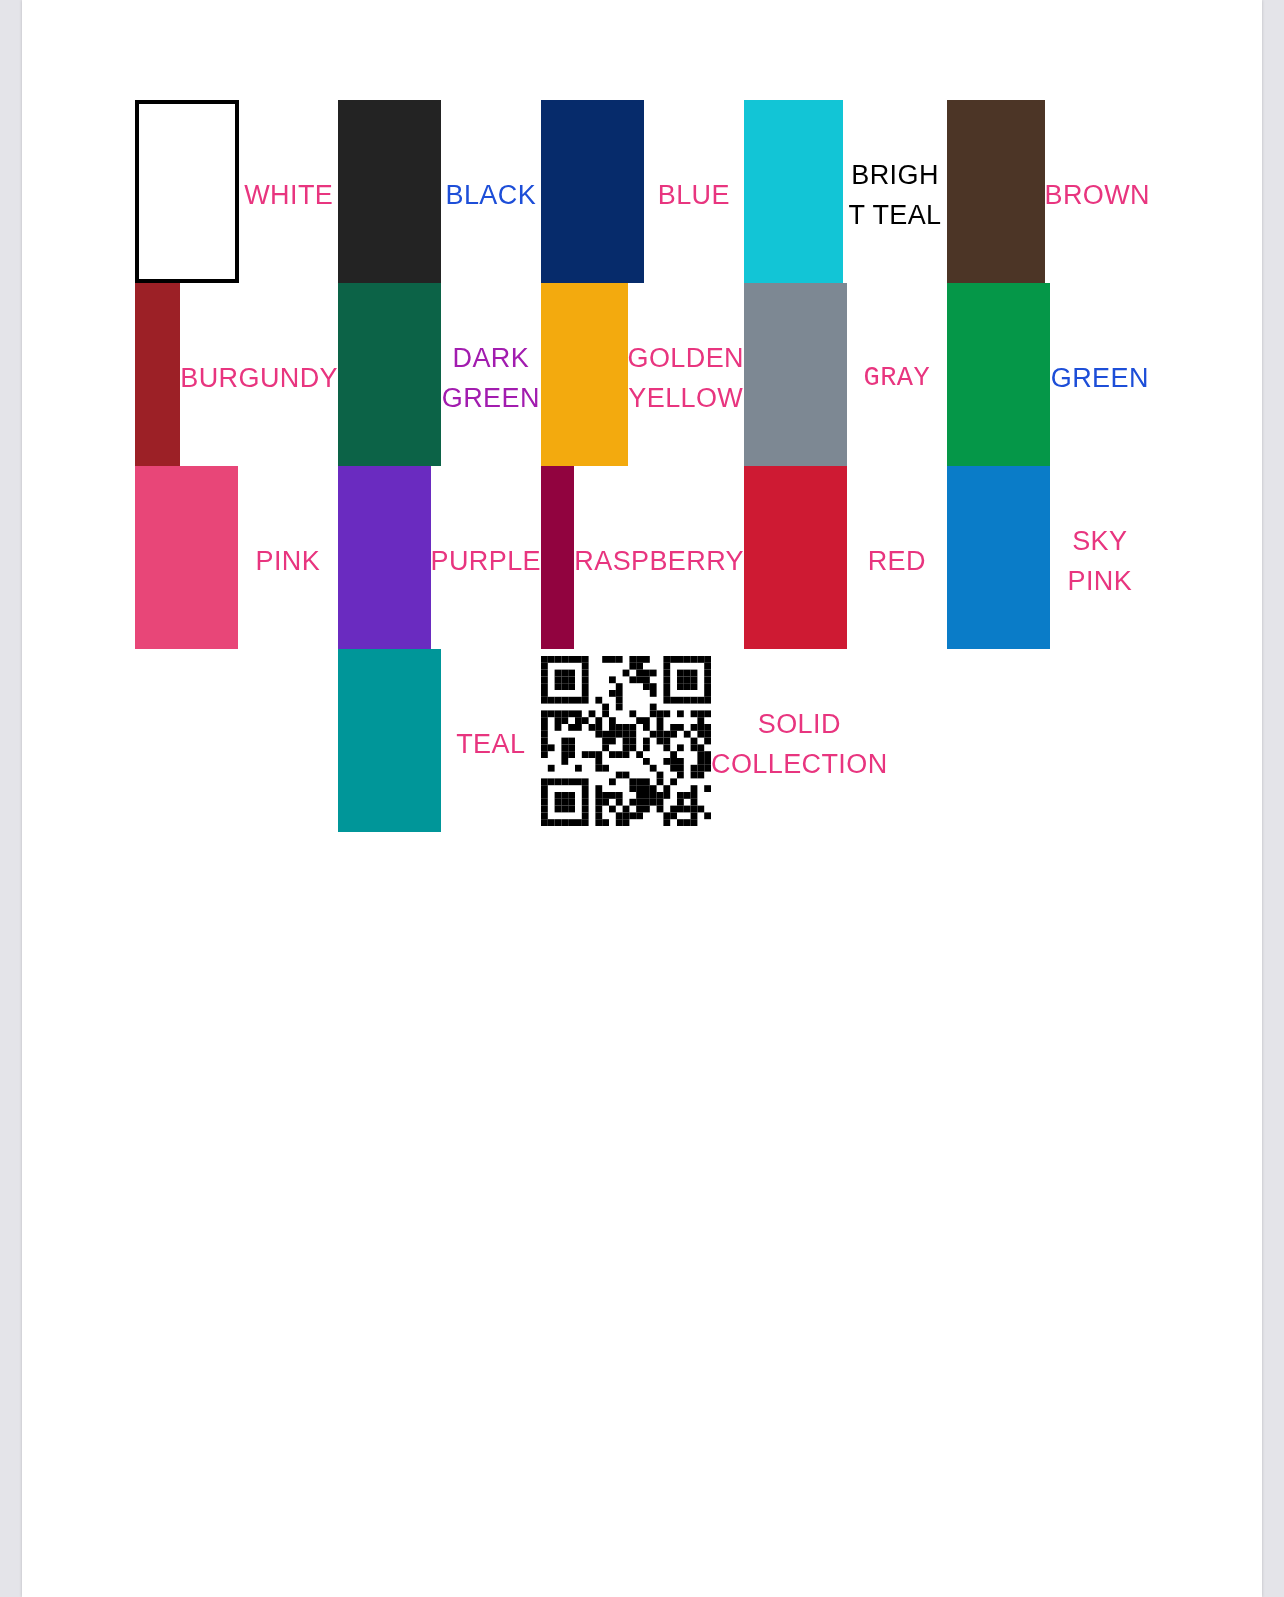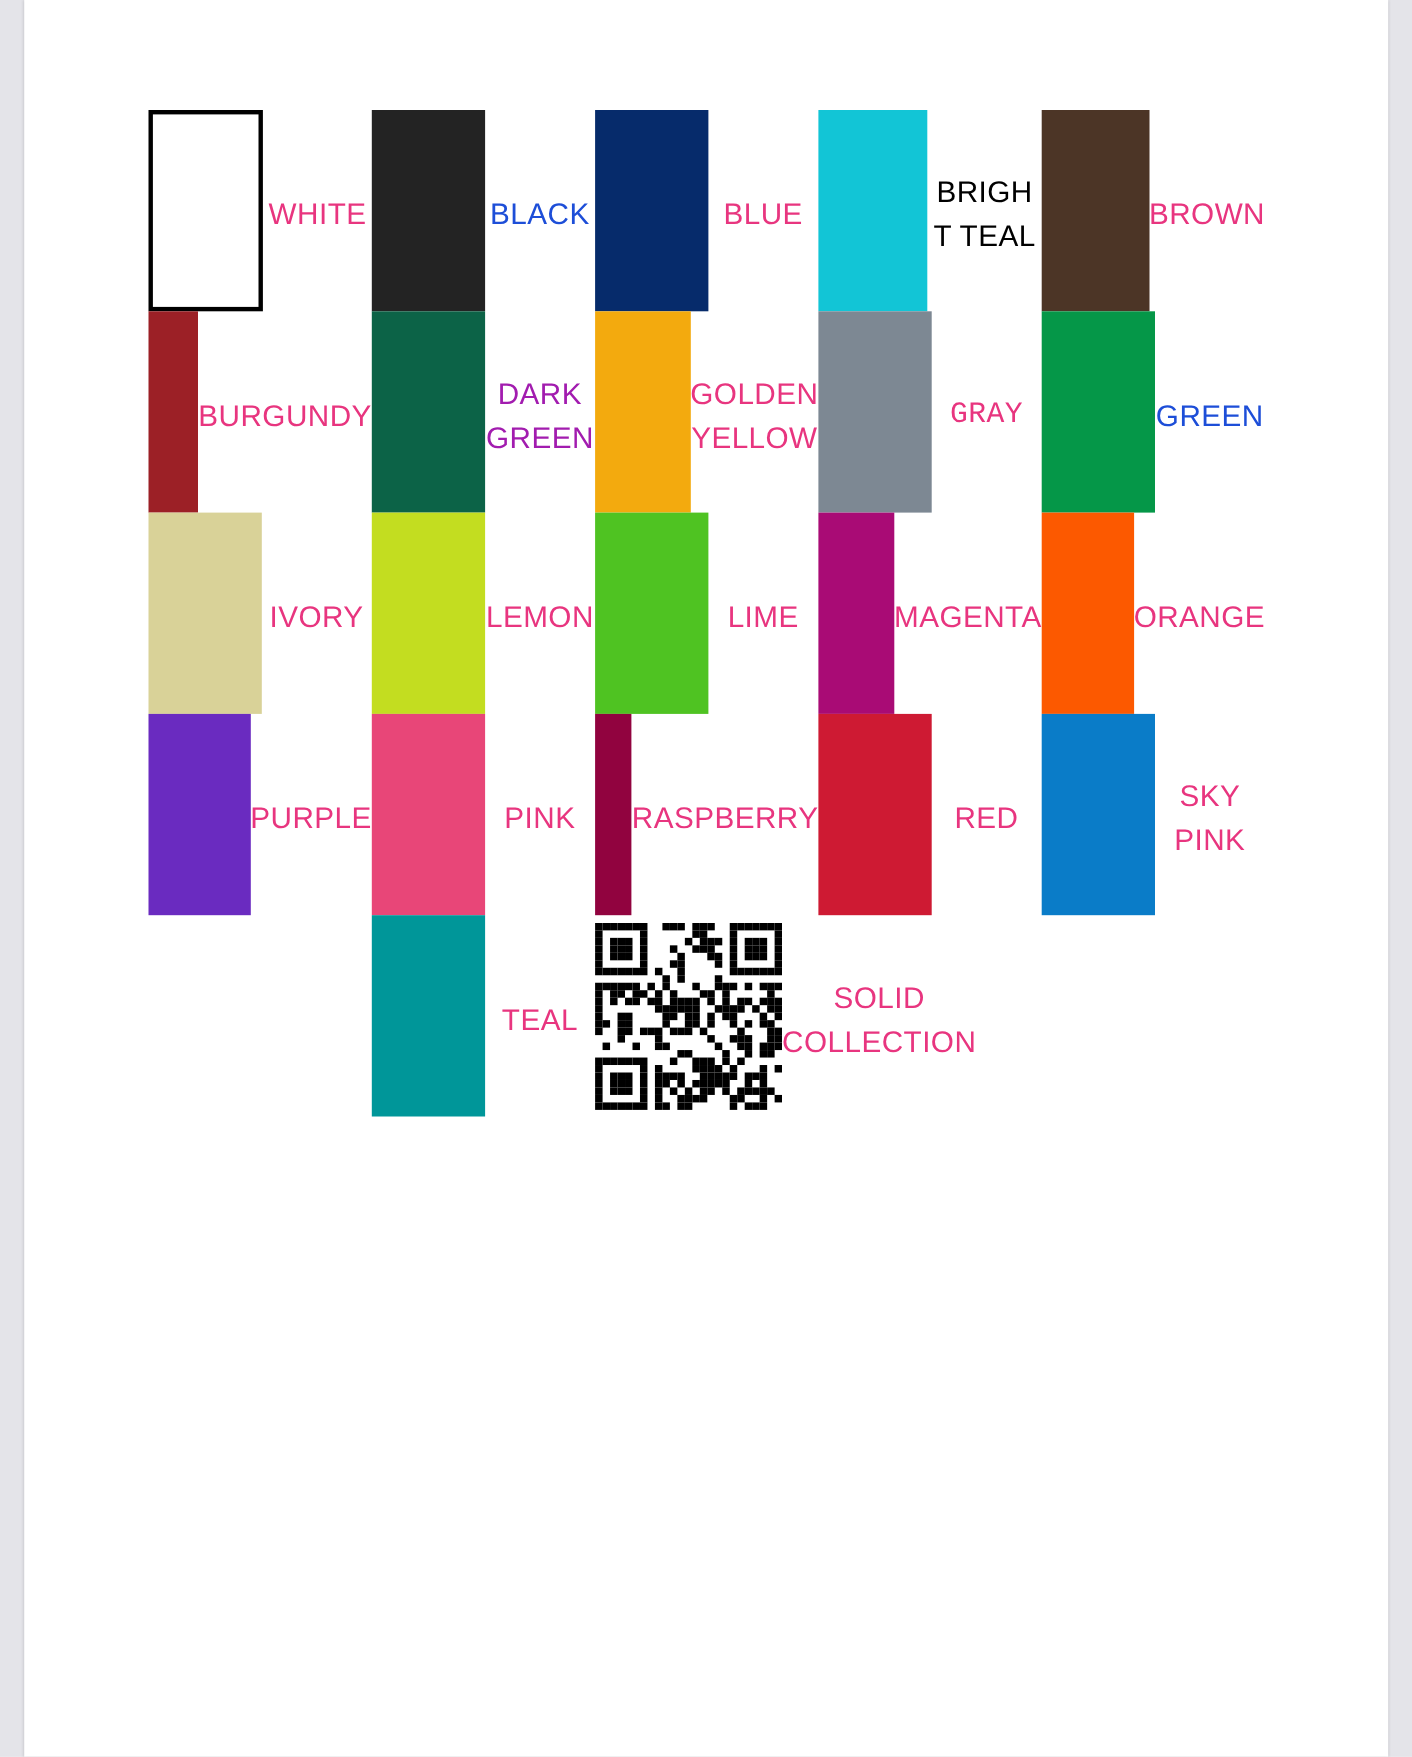--- a/index.html
+++ b/index.html
@@ -133,48 +133,26 @@
             <div class="swatch-chip" style="background: rgb(125, 136, 147);"></div>
             <div class="swatch-label" style="color: rgb(232, 53, 127); font-family: Liberation Mono, monospace;">GRAY</div>
           </div>
           <div class="swatch-cell">
             <div class="swatch-chip" style="background: rgb(5, 151, 72);"></div>
             <div class="swatch-label" style="color: #1d4ed8; text-align: center;">GREEN</div>
           </div>
         </div>
         <div class="swatch-row">
           <div class="swatch-cell">
-            <div class="swatch-chip" style="background: rgb(217, 210, 152);"></div>
-            <div class="swatch-label" style="color: rgb(232, 53, 127);">IVORY</div>
-          </div>
-          <div class="swatch-cell">
-            <div class="swatch-chip" style="background: rgb(195, 221, 32);"></div>
-            <div class="swatch-label" style="color: rgb(232, 53, 127);">LEMON</div>
-          </div>
-          <div class="swatch-cell">
-            <div class="swatch-chip" style="background: rgb(79, 195, 34);"></div>
-            <div class="swatch-label" style="color: rgb(232, 53, 127);">LIME</div>
-          </div>
-          <div class="swatch-cell">
-            <div class="swatch-chip" style="background: rgb(169, 11, 117);"></div>
-            <div class="swatch-label" style="color: rgb(232, 53, 127);">MAGENTA</div>
-          </div>
-          <div class="swatch-cell">
-            <div class="swatch-chip" style="background: rgb(252, 89, 0);"></div>
-            <div class="swatch-label" style="color: rgb(232, 53, 127);">ORANGE</div>
-          </div>
-        </div>
-        <div class="swatch-row">
+            <div class="swatch-chip" style="background: rgb(232, 70, 120);"></div>
+            <div class="swatch-label" style="color: rgb(232, 53, 127);">PINK</div>
+          </div>
           <div class="swatch-cell">
             <div class="swatch-chip" style="background: rgb(106, 43, 192);"></div>
             <div class="swatch-label" style="color: rgb(232, 53, 127);">PURPLE</div>
-          </div>
-          <div class="swatch-cell">
-            <div class="swatch-chip" style="background: rgb(232, 70, 120);"></div>
-            <div class="swatch-label" style="color: rgb(232, 53, 127);">PINK</div>
           </div>
           <div class="swatch-cell">
             <div class="swatch-chip" style="background: rgb(145, 3, 63);"></div>
             <div class="swatch-label" style="color: rgb(232, 53, 127);">RASPBERRY</div>
           </div>
           <div class="swatch-cell">
             <div class="swatch-chip" style="background: rgb(206, 26, 51);"></div>
             <div class="swatch-label" style="color: rgb(232, 53, 127);">RED</div>
           </div>
           <div class="swatch-cell">

